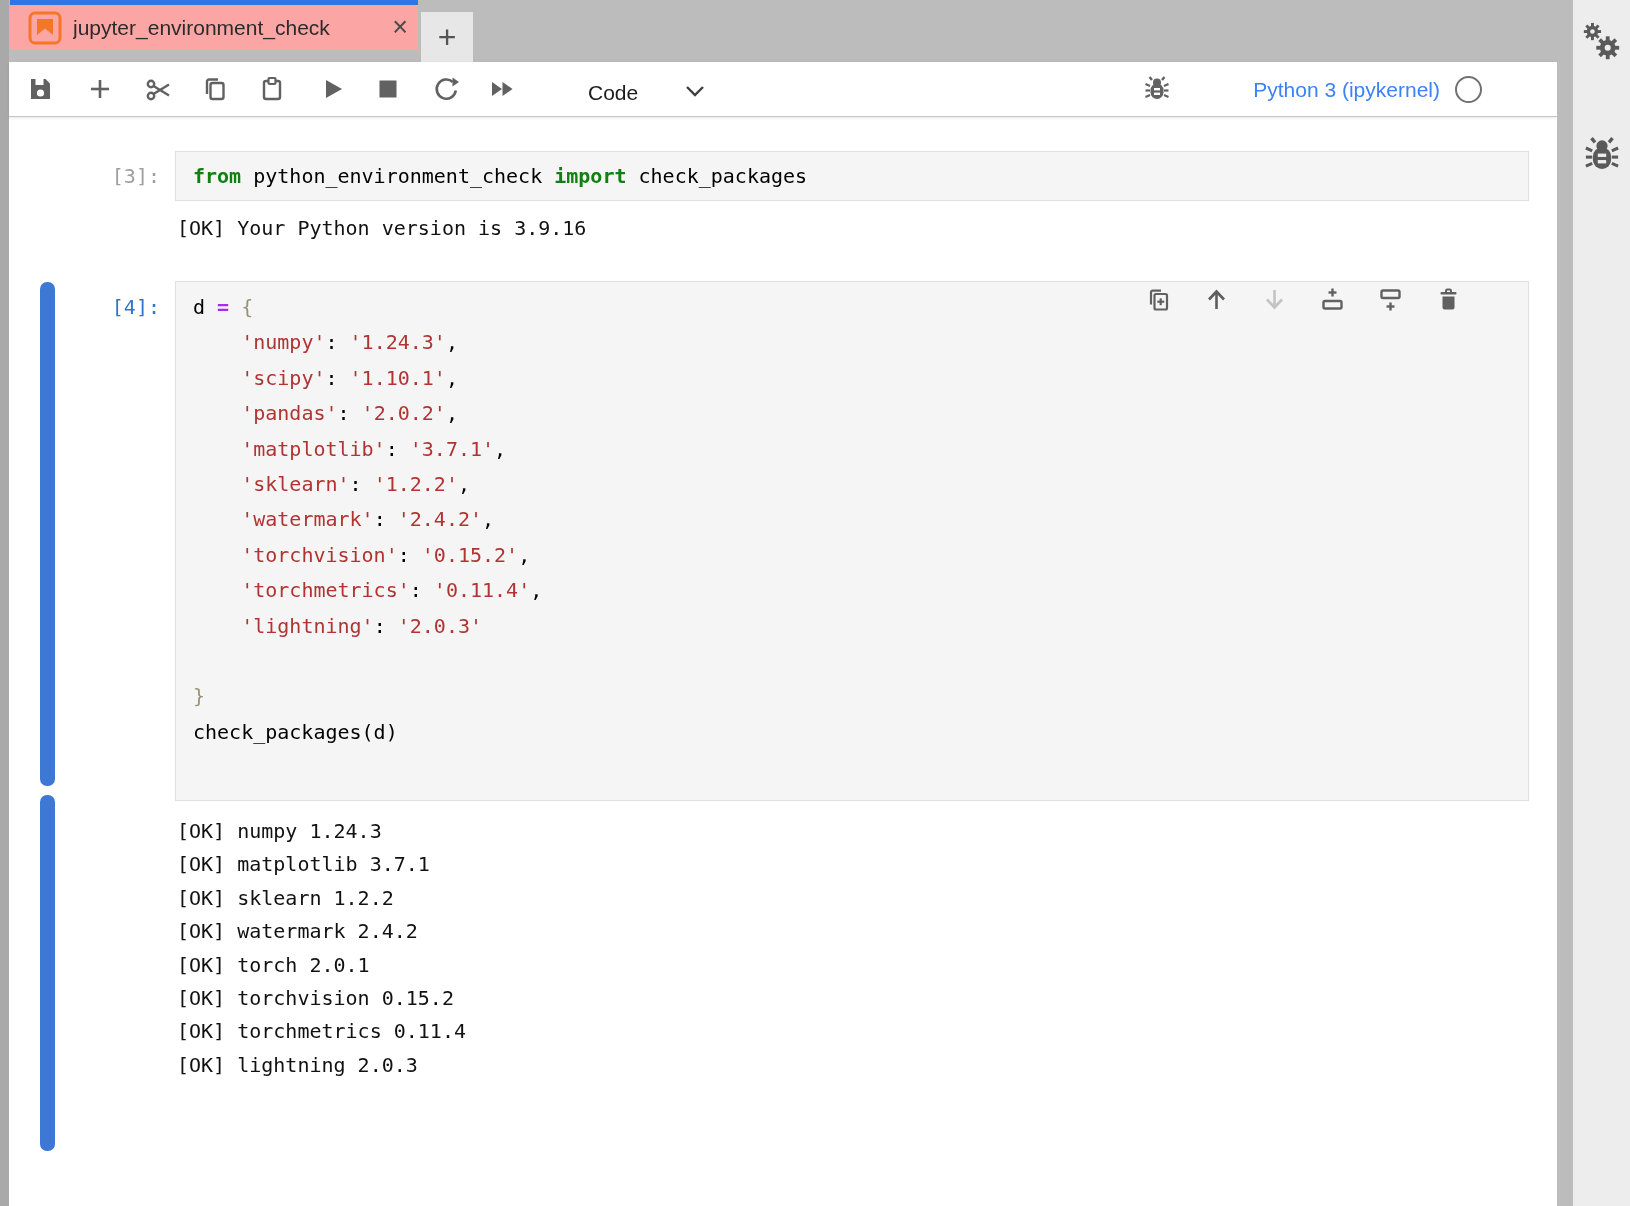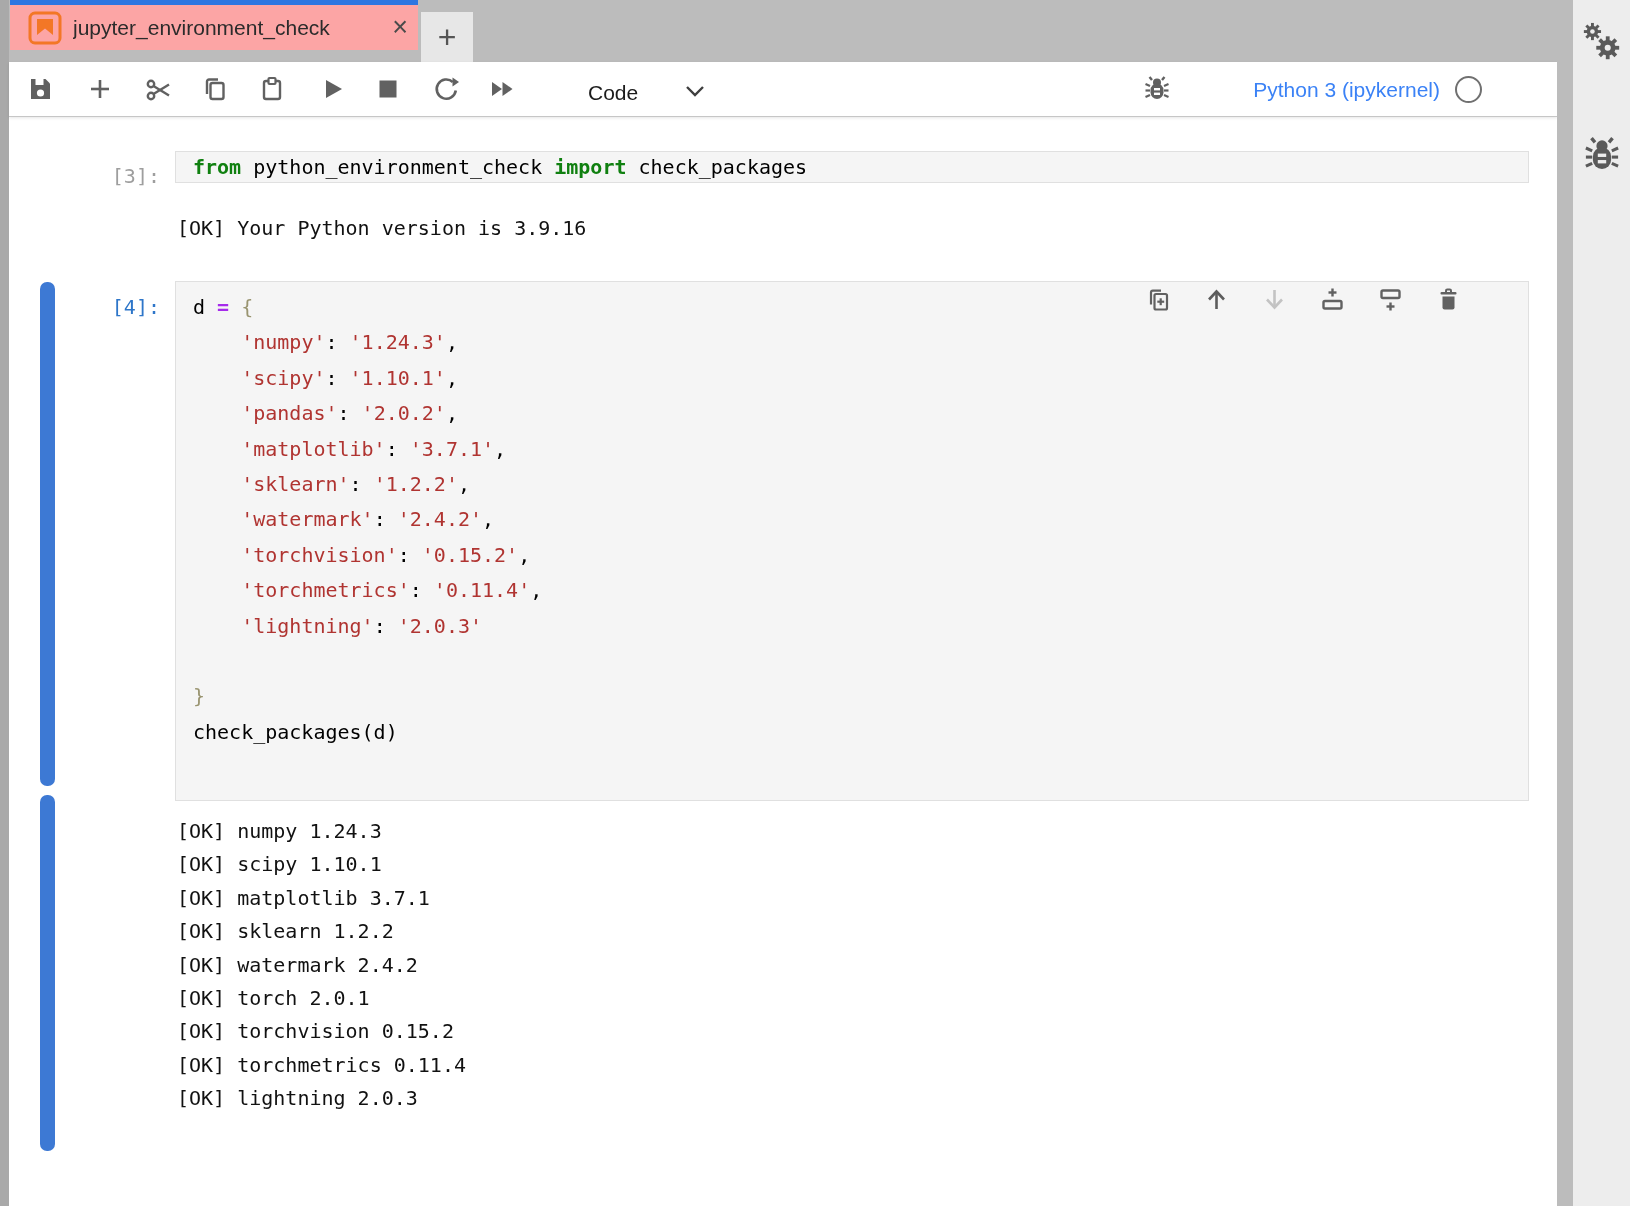--- a/index.html
+++ b/index.html
@@ -32,21 +32,21 @@
                 font-size:21px;color:#3b82f6;}
   .kernel-circle{position:absolute;left:1446px;top:14px;width:27px;height:27px;border-radius:50%;
                  border:2.5px solid #707070;box-sizing:border-box;cursor:pointer;background:#fff;}
 
   
   .mono{font-family:"DejaVu Sans Mono","Liberation Mono",monospace;}
   .prompt{position:absolute;width:100px;text-align:right;font-size:20px;}
   .prompt-idle{color:var(--c-prompt_idle,#9e9e9e);}
   .prompt-active{color:var(--c-prompt_active,#2e76c9);}
   .cellbox{position:absolute;left:166px;width:1354px;background:#f5f5f5;border:1px solid #e0e0e0;box-sizing:border-box;}
-  #cell3-box{top:151px;height:32px;display:flex;align-items:center;text-align:center;}
+  #cell3-box{top:151px;height:50px;display:flex;align-items:center;text-align:center;}
   #cell4-box{top:281px;height:520px;}
   .codearea{font-size:20px;color:var(--c-plain,#000);padding-left:17px;}
   #cell4-code{padding-top:8px;line-height:35.4px;}
   .cm-line{white-space:pre;}
   .tok-kw{color:var(--c-keyword,#108010);font-weight:bold;}
   .tok-str{color:var(--c-string,#b03431);}
   .tok-op{color:var(--c-operator,#a62beb);font-weight:bold;}
   .tok-br{color:var(--c-bracket,#999470);}
   .tok-pl{color:var(--c-plain,#000);}
   .outblock{position:absolute;left:168px;font-size:20px;color:#111;white-space:pre;}
@@ -201,21 +201,21 @@
           <line x1="9.5" y1="20.5" x2="17.5" y2="20.5" stroke="#616161" stroke-width="2.4"></line>
         </svg>
         <svg width="27" height="27" viewBox="0 0 27 27">
           <path d="M11 6 v-1.2 a1.2 1.2 0 0 1 1.2 -1.2 h2.6 a1.2 1.2 0 0 1 1.2 1.2 V 6" fill="none" stroke="#616161" stroke-width="2"></path>
           <rect x="5.5" y="6" width="16" height="2.6" rx="1" fill="#616161"></rect>
           <path d="M7.5 10.5 h12 v11 a2 2 0 0 1 -2 2 h-8 a2 2 0 0 1 -2 -2 z" fill="#616161"></path>
         </svg>
       </div>
     </div>
     <div class="collapser" id="collapser-out"></div>
-    <div class="outblock mono" id="out4"><div>[OK] numpy 1.24.3</div><div>[OK] scipy 1.10.1</div><div>[OK] matplotlib 3.7.1</div><div>[OK] sklearn 1.2.2</div><div>[OK] watermark 2.4.2</div><div>[OK] torch 2.0.1</div><div>[OK] torchvision 0.15.2</div><div>[OK] torchmetrics 0.11.4</div><div>[OK] lightning 2.0.3</div></div>
+    <div class="outblock mono" id="out4"><div>[OK] numpy 1.24.3</div><div>[OK] matplotlib 3.7.1</div><div>[OK] sklearn 1.2.2</div><div>[OK] watermark 2.4.2</div><div>[OK] torch 2.0.1</div><div>[OK] torchvision 0.15.2</div><div>[OK] torchmetrics 0.11.4</div><div>[OK] lightning 2.0.3</div></div>
   </div>
 
   <div class="gap-strip"></div>
 
   <div class="right-panel">
     <svg class="side-icon" id="side-gears" viewBox="0 0 44 48">
       <g stroke="#5a5a5a" stroke-width="3">
         <line x1="12" y1="3" x2="12" y2="21"></line>
           <line x1="3" y1="12" x2="21" y2="12"></line>
         <line x1="5.6" y1="5.6" x2="18.4" y2="18.4"></line>

